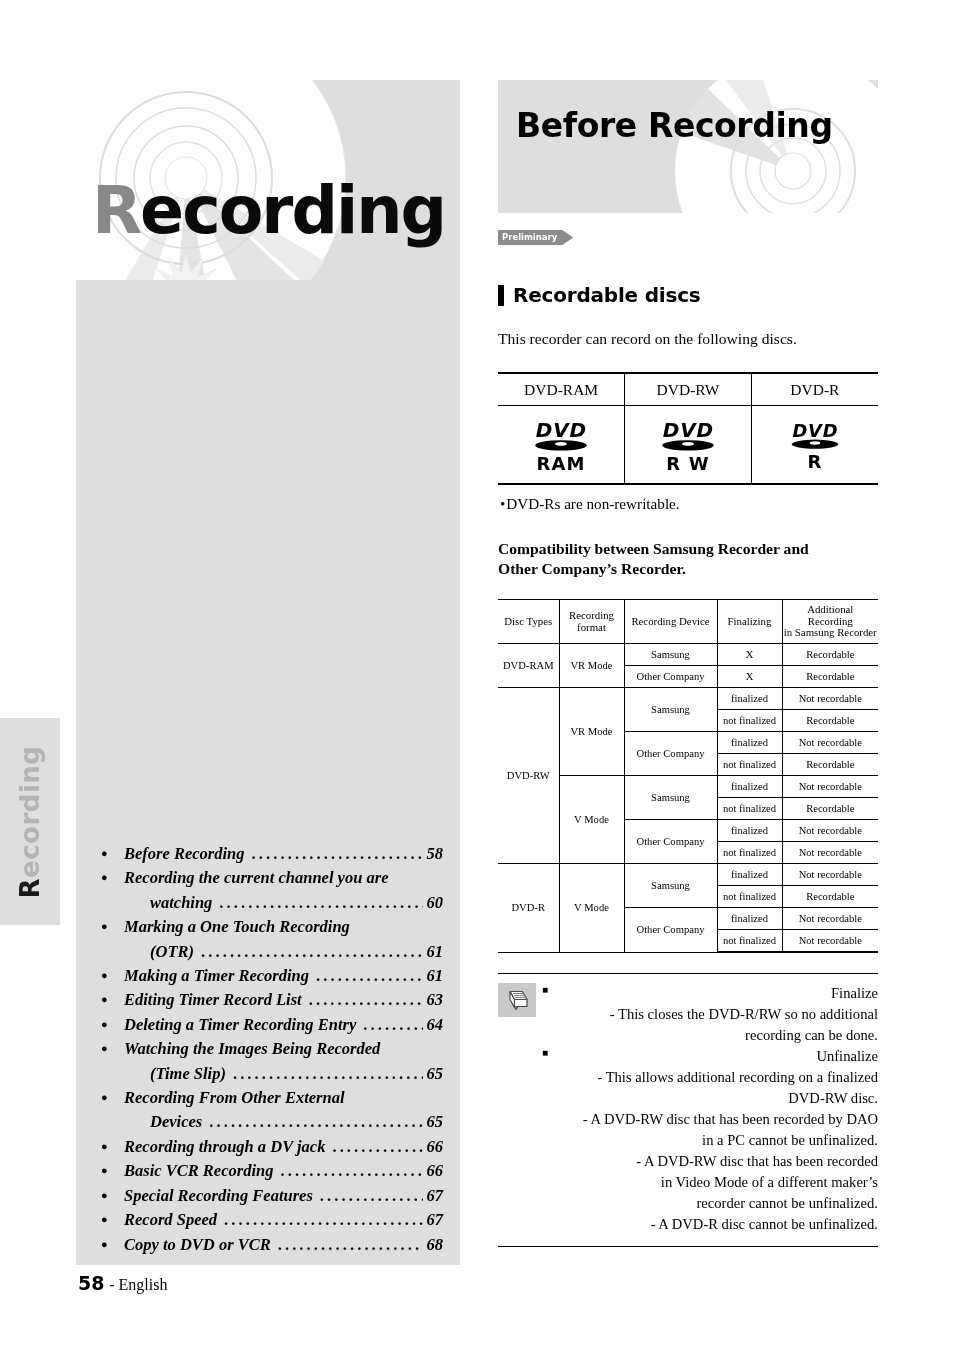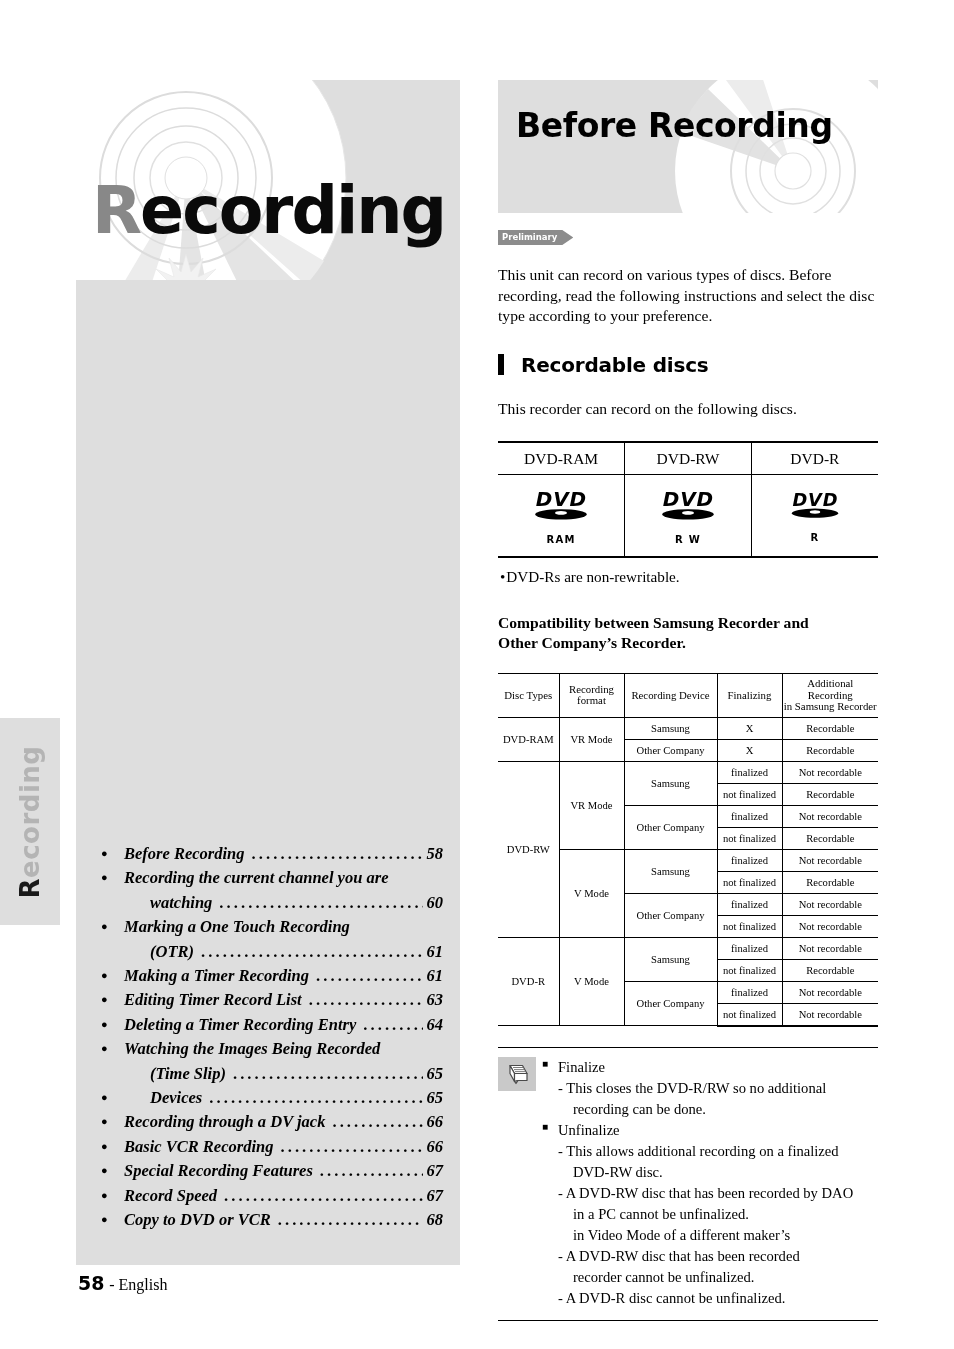--- a/index.html
+++ b/index.html
@@ -178,21 +178,20 @@
   .body-para {
     font-size: 15.6px;
     line-height: 1.32;
     margin-top: 8px;
   }
 
   .sec-head {
     display: flex;
     align-items: center;
     margin-top: 26px;
-    gap: 8px;
   }
   .sec-bar {
     width: 6px; height: 21px;
     background: #000;
     margin-right: 9px;
   }
   .sec-title {
     font-family: "DejaVu Sans", sans-serif;
     font-weight: bold;
     font-size: 20px;
@@ -223,24 +222,24 @@
     padding: 11px 0 9px;
   }
   #disc-table th:first-child, #disc-table td:first-child { border-left: none; }
   #disc-table th:last-child,  #disc-table td:last-child  { border-right: none; }
 
   .dvd-logo { display: inline-block; line-height: 0; }
   .dvd-logo .sub {
     display: block;
     font-family: "DejaVu Sans", sans-serif;
     font-weight: bold;
-    font-size: 10px;
+    font-size: 18px;
     letter-spacing: 1.2px;
     line-height: 14px;
-    margin-top: 11px;
+    margin-top: 4px;
   }
 
   .bullet-list {
     margin: 9px 0 0 2px;
     font-size: 15.2px;
     line-height: 1.36;
   }
   .bullet-list div::before { content: "\2022"; margin-right: 1px; }
 
   .sub-head {
@@ -278,20 +277,21 @@
   #compat-table th:last-child,  #compat-table td.lastcol  { border-right: none; }
   .rowcell { height: 17px; }
 
   
   #note-box {
     margin-top: 20px;
     border-top: 1.4px solid #000;
     border-bottom: 1.4px solid #000;
     padding: 9px 0 11px 0;
     display: flex;
+    text-align: right;
   }
   #note-icon {
     width: 38px; height: 34px;
     background: #c9c9c9;
     flex: 0 0 auto;
     margin-right: 6px;
     display: flex; align-items: center; justify-content: center;
   }
   #note-body { font-size: 14.6px; line-height: 1.44; flex: 1 1 auto; }
   .note-head { position: relative; padding-left: 16px; }
@@ -395,20 +395,23 @@
         </div>
         <div class="toc-cont">
           <div class="toc-row">
             <span class="toc-label">(Time Slip)</span>
             <span class="toc-leader">............................................................</span>
             <span class="toc-page">65</span>
           </div>
         </div>
       </li>
       <li class="toc-item">
+        <div class="toc-row">
+          <span class="toc-label">Recording From Other External</span>
+        </div>
         <div class="toc-cont">
           <div class="toc-row">
             <span class="toc-label">Devices</span>
             <span class="toc-leader">............................................................</span>
             <span class="toc-page">65</span>
           </div>
         </div>
       </li>
       <li class="toc-item">
         <div class="toc-row">
@@ -470,21 +473,20 @@
       <circle cx="125" cy="125" r="18" fill="#ffffff" stroke="#e0e0e0" stroke-width="1.2"></circle>
     </svg>
     <div id="right-hero-title">Before Recording</div>
   </div>
 
   <div id="prelim-badge">
     <span class="bg"></span>
     <span id="prelim-text">Preliminary</span>
   </div>
 
-  <div class="body-para">This unit can record on various types of discs. Before recording, read the following instructions and select the disc type according to your preference.</div>
 
   <div class="sec-head">
     <span class="sec-bar"></span>
     <span class="sec-title">Recordable discs</span>
   </div>
 
   <div class="body-para" style="margin-top:22px">This recorder can record on the following discs.</div>
 
   <table id="disc-table">
     <tbody>
@@ -659,20 +661,20 @@
     </div>
     <div id="note-body">
         <div class="note-head">Finalize</div>
         <div class="note-sub">- This closes the DVD-R/RW so no additional</div>
         <div class="note-sub indent2">recording can be done.</div>
         <div class="note-head">Unfinalize</div>
         <div class="note-sub">- This allows additional recording on a finalized</div>
         <div class="note-sub indent2">DVD-RW disc.</div>
         <div class="note-sub">- A DVD-RW disc that has been recorded by DAO</div>
         <div class="note-sub indent2">in a PC cannot be unfinalized.</div>
+        <div class="note-sub">- A DVD-RW disc that has been recorded</div>
         <div class="note-sub indent2">in Video Mode of a different maker’s</div>
-        <div class="note-sub">- A DVD-RW disc that has been recorded</div>
         <div class="note-sub indent2">recorder cannot be unfinalized.</div>
         <div class="note-sub">- A DVD-R disc cannot be unfinalized.</div>
       </div>
   </div>
 
 </div>
 
 </body></html>

